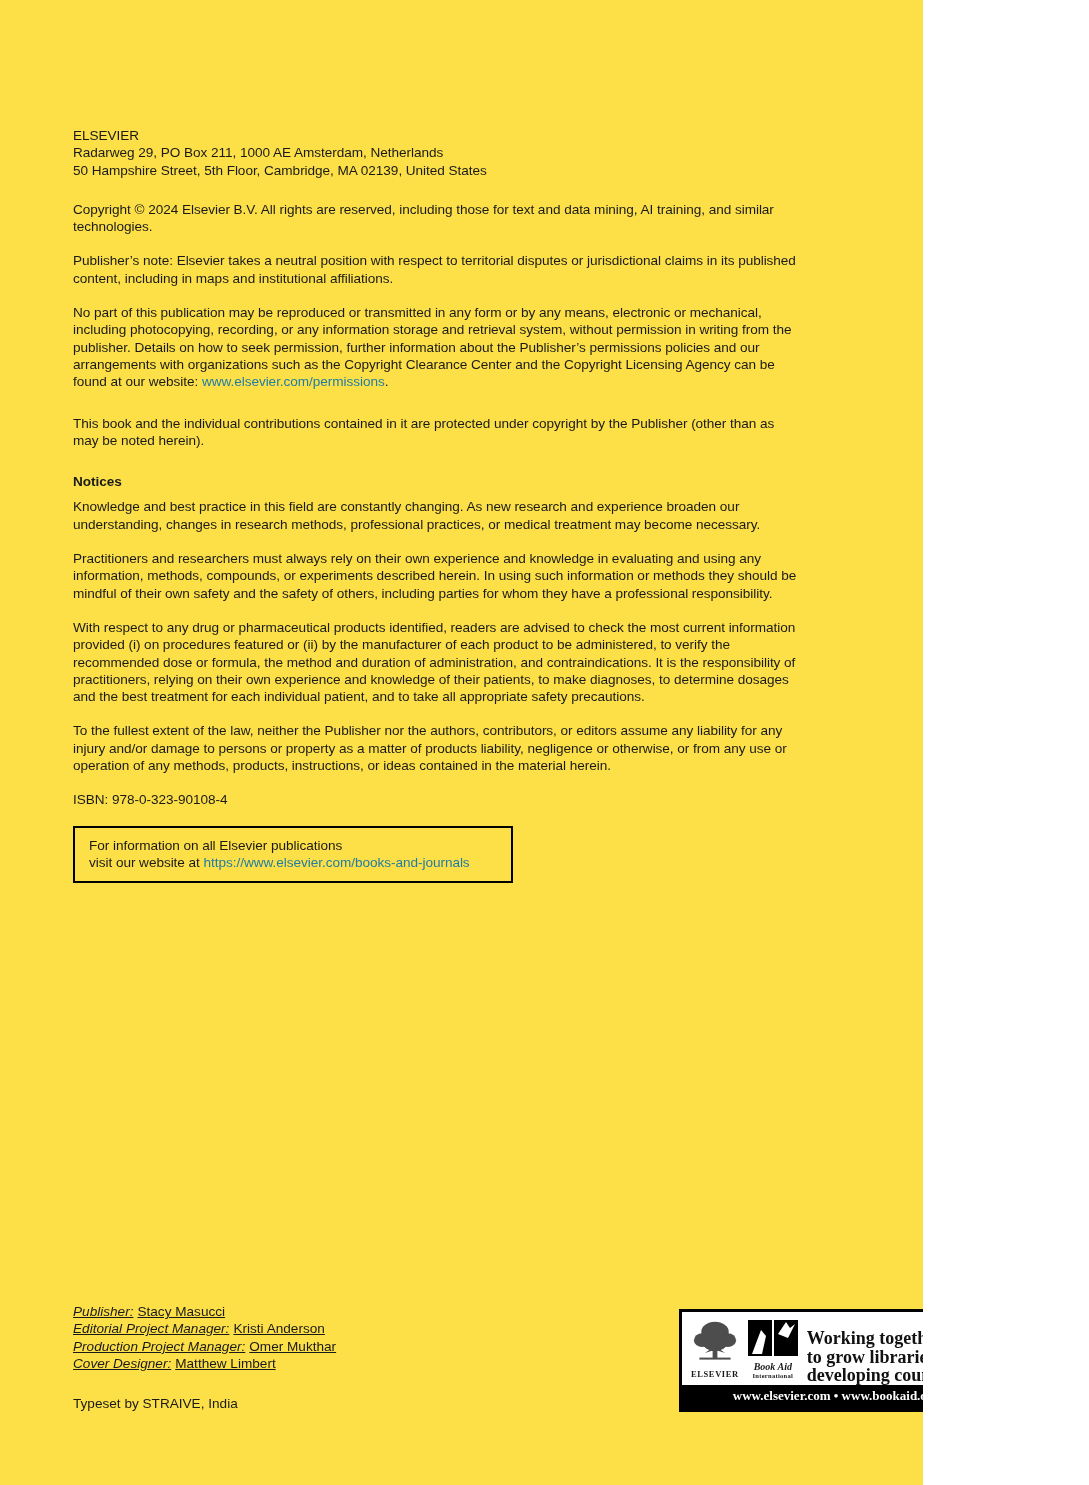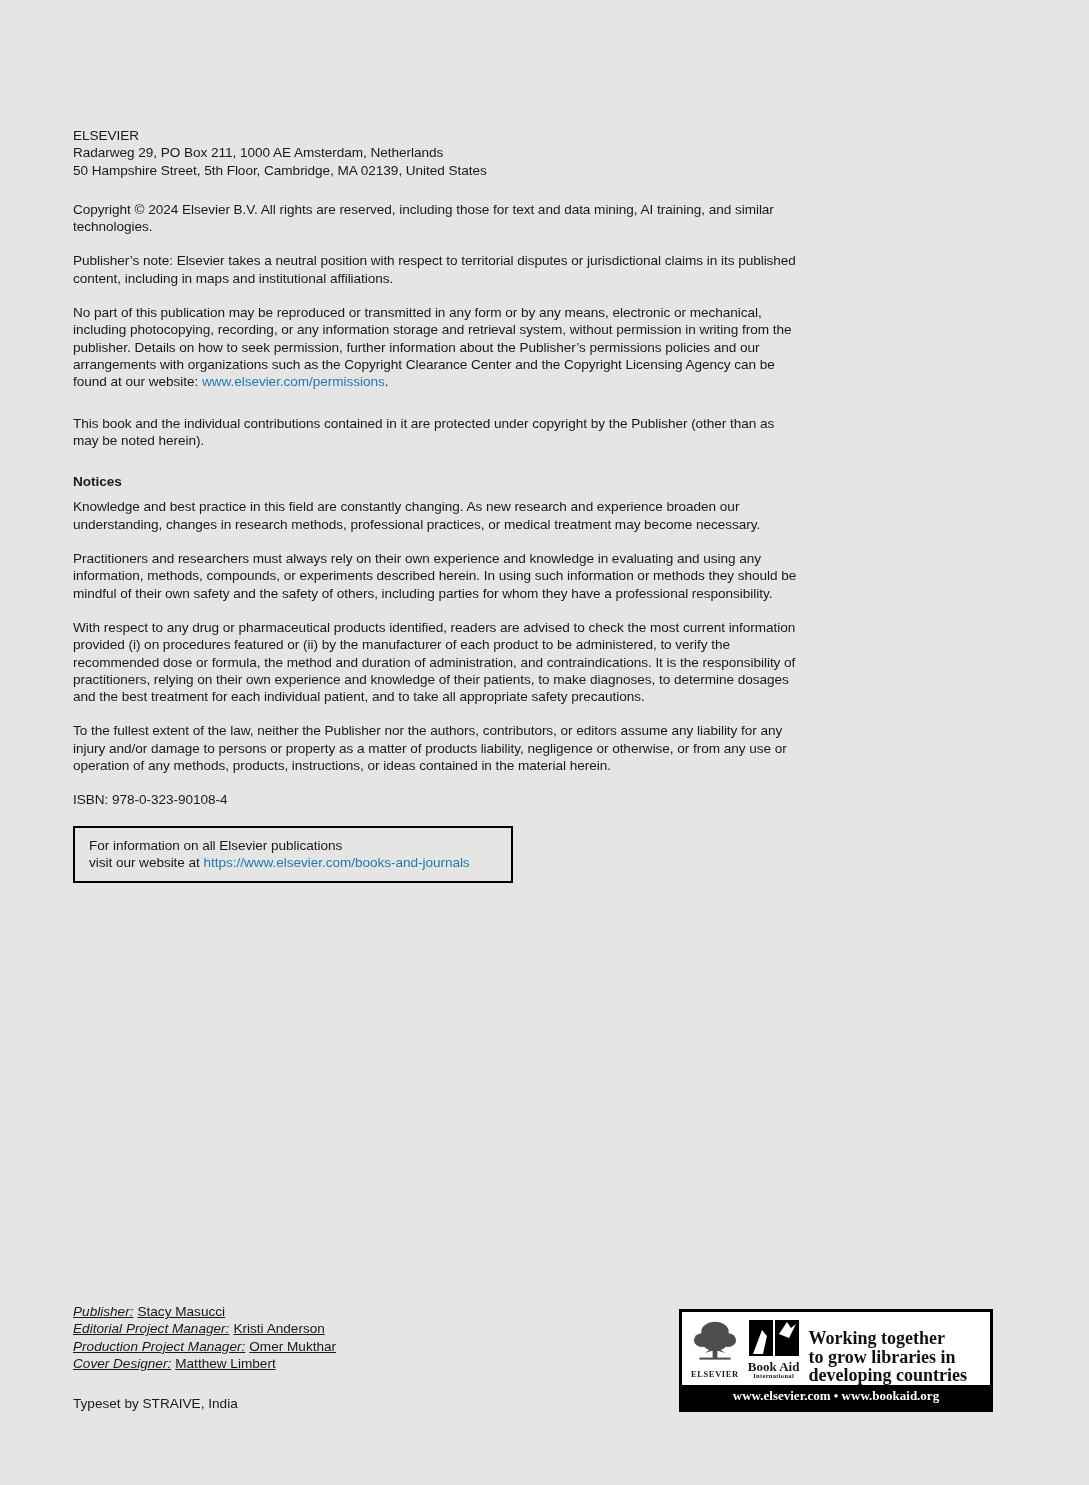--- a/index.html
+++ b/index.html
@@ -1,19 +1,19 @@
 <!DOCTYPE html>
 <html><head>
 <meta charset="utf-8">
 <style>
   html,body{margin:0;padding:0;background:#ffffff;}
   .page{
     position:relative;
-    width:1089px;height:1485px;
-    background:#e5e5e5;
+    width:923px;height:1485px;
+    background:#fde047;
     font-family:"Liberation Sans","DejaVu Sans",sans-serif;
     color:#1a1a1a;
     overflow:hidden;
   }
   .main-col{
     position:absolute;left:73px;top:127px;width:724px;
     font-size:13.6px;line-height:17.3px;
     letter-spacing:-0.05px;
   }
   .main-col p{margin:8px 0 17px 0;}
@@ -47,21 +47,21 @@
     display:flex;align-items:center;gap:9px;
     padding:5px 7px 4px 9px;height:64px;
   }
   .logo-block{display:flex;flex-direction:column;align-items:center;flex:0 0 auto;}
   .elsevier-label{
     font-family:"Liberation Serif","DejaVu Serif",serif;
     font-weight:bold;font-size:8.5px;letter-spacing:0.6px;margin-top:1px;
   }
   .bookaid-name{
     font-family:"Liberation Serif","DejaVu Serif",serif;
-    font-weight:bold;font-size:13px;line-height:10px;margin-top:2px;
+    font-weight:bold;font-size:10px;line-height:10px;margin-top:2px;font-style:italic;
   }
   .bookaid-sub{
     font-family:"Liberation Serif","DejaVu Serif",serif;
     font-weight:bold;font-size:6.5px;line-height:7px;letter-spacing:0.3px;
   }
   .tagline{
     font-family:"Liberation Serif","DejaVu Serif",serif;
     font-weight:bold;font-size:18px;line-height:18.5px;
     color:#111;white-space:nowrap;margin-top:16px;
   }

